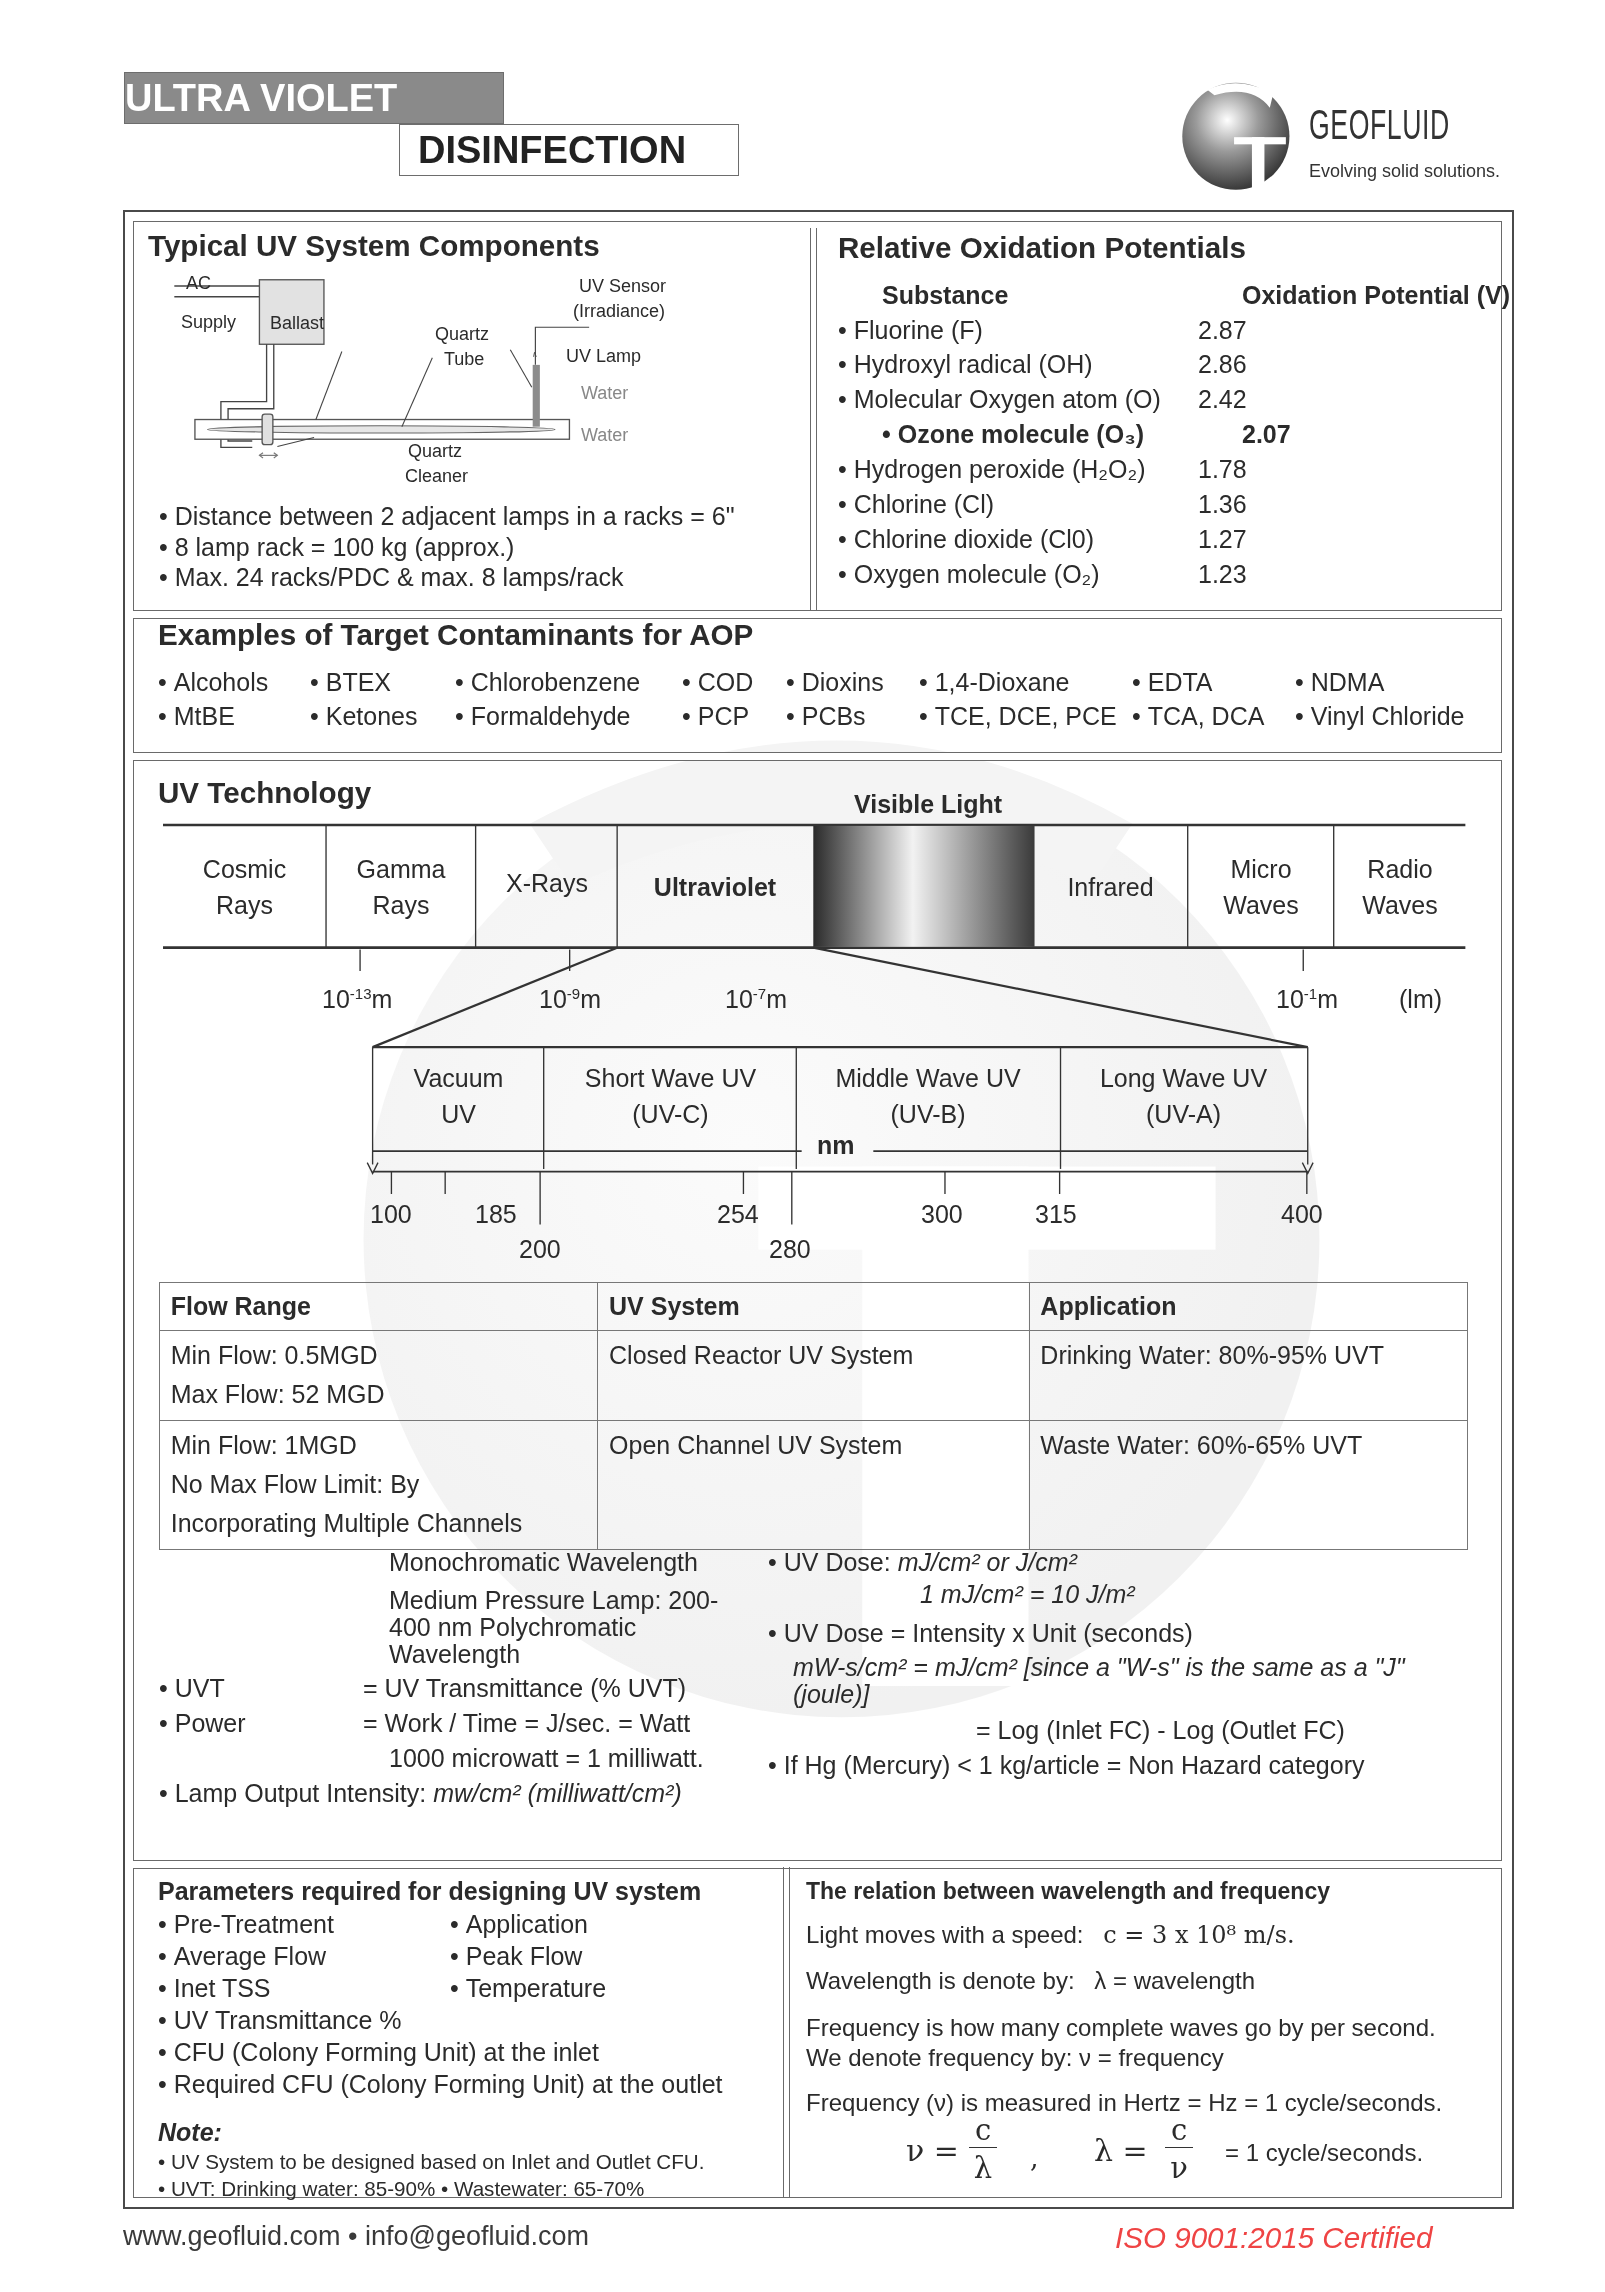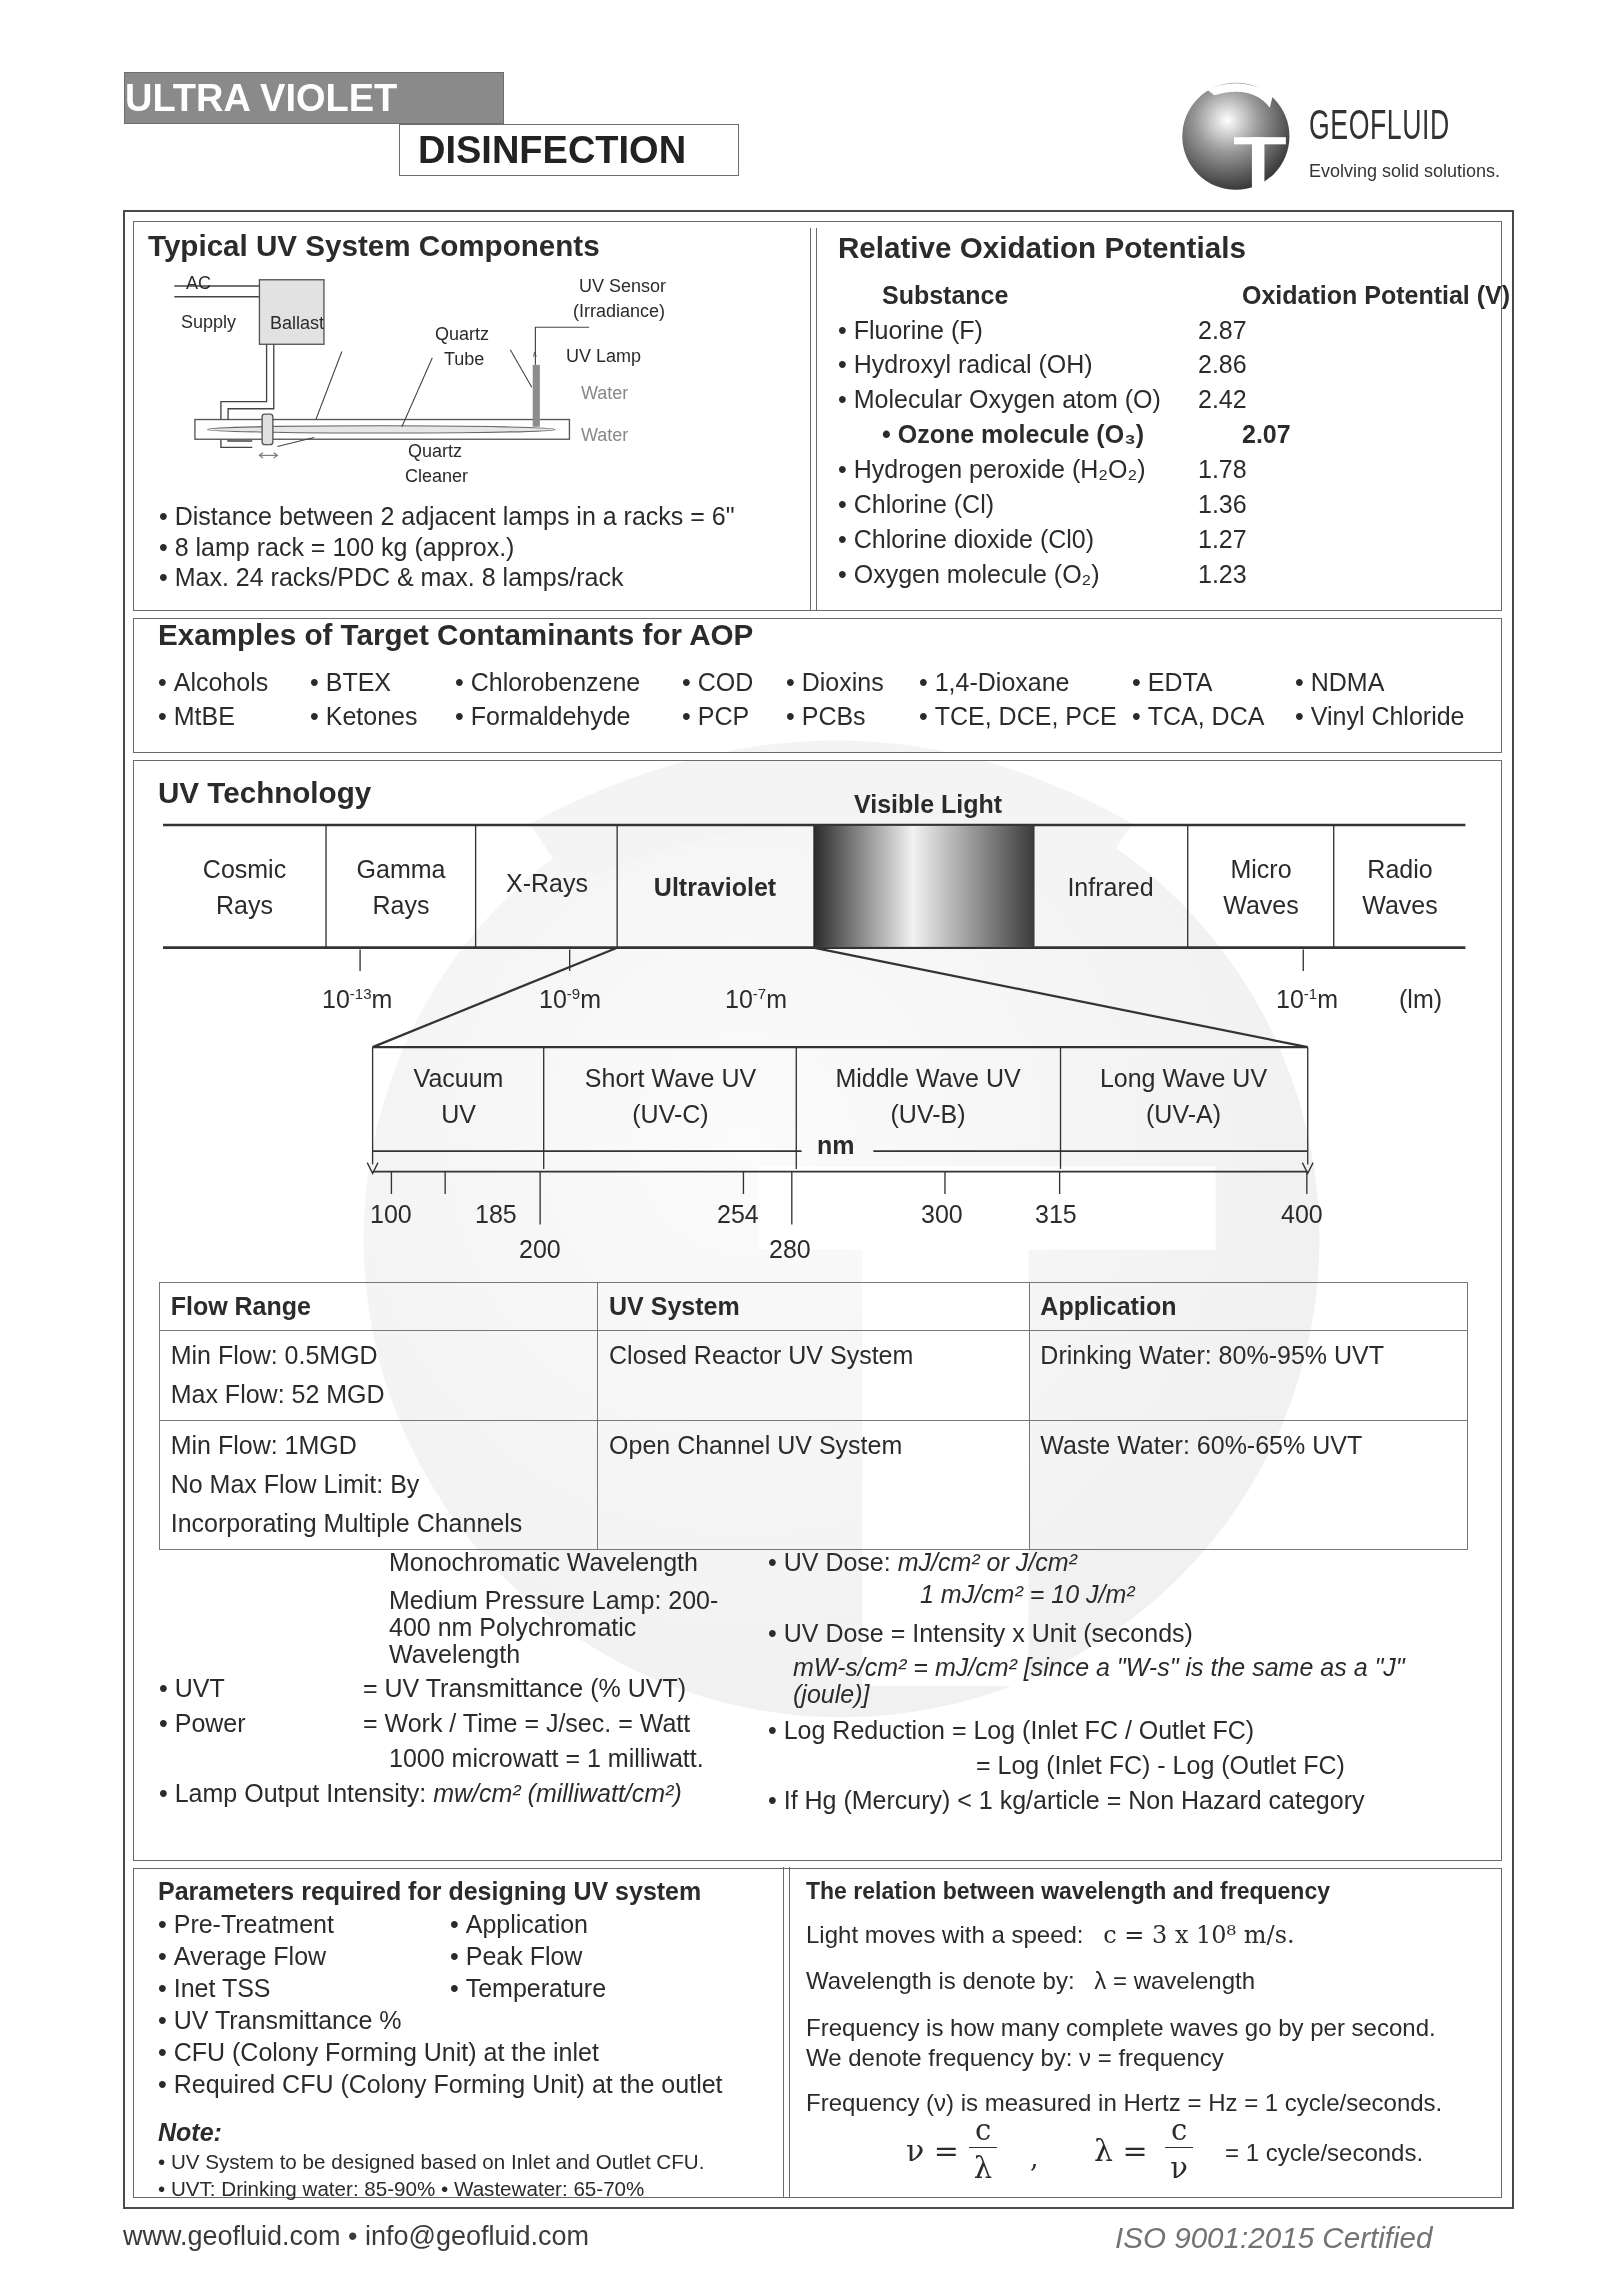--- a/index.html
+++ b/index.html
@@ -389,21 +389,20 @@
   <div style="white-space:nowrap;">
     <span class="bullet">Lamp Output Intensity: </span><span class="it">mw/cm² (milliwatt/cm²)</span>
   </div>
 </div>
 
 <div class="abs txt" style="left:768px; top:1549px; width:699px; line-height:27px;">
   <div style="height:32px;"><span class="bullet">UV Dose: </span><span class="it">mJ/cm² or J/cm²</span></div>
   <div class="it" style="padding-left:152px; height:39px;">1 mJ/cm² = 10 J/m²</div>
   <div class="bullet" style="height:34px;">UV Dose = Intensity x Unit (seconds)</div>
   <div class="it" style="padding-left:25px; height:63px;">mW-s/cm² = mJ/cm² [since a "W-s" is the same as a "J" (joule)]</div>
-  <div class="bullet" style="height:35px;">Log Reduction = Log (Inlet FC / Outlet FC)</div>
   <div style="padding-left:208px; height:35px;">= Log (Inlet FC) - Log (Outlet FC)</div>
   <div class="bullet">If Hg (Mercury) &lt; 1 kg/article = Non Hazard category</div>
 </div>
 
 <div class="abs h3" style="left:158px; top:1877px;">Parameters required for designing UV system</div>
 <div class="abs txt" style="left:158px; top:1908px; line-height:32px;">
   <div style="position:relative; height:32px;"><span class="bullet">Pre-Treatment</span><span class="bullet" style="position:absolute; left:292px; white-space:nowrap;">Application</span></div>
   <div style="position:relative; height:32px;"><span class="bullet">Average Flow</span><span class="bullet" style="position:absolute; left:292px; white-space:nowrap;">Peak Flow</span></div>
   <div style="position:relative; height:32px;"><span class="bullet">Inet TSS</span><span class="bullet" style="position:absolute; left:292px; white-space:nowrap;">Temperature</span></div>
   <div class="bullet">UV Transmittance %</div>
@@ -434,14 +433,14 @@
 <div class="abs formula" style="left:1030px; top:2142px; font-size:27px;">,</div>
 <div class="abs formula" style="left:1094px; top:2133px; font-size:30px;">λ =</div>
 <div class="abs" style="left:1161px; top:2115px; width:36px; text-align:center;">
   <div class="formula" style="font-size:29px; line-height:30px;">c</div>
   <div style="border-top:1.8px solid #333; margin:1.8px 3.6px;"></div>
   <div class="formula" style="font-size:29px; line-height:36px;">ν</div>
 </div>
 <div class="abs txt" style="left:1225px; top:2135px; font-size:24px;">= 1 cycle/seconds.</div>
 
 <div class="abs" style="left:123px; top:2221px; font-family:'Liberation Sans',sans-serif; font-size:27px; color:#3a3a3a;">www.geofluid.com • info@geofluid.com</div>
-<div class="abs" style="left:1115px; top:2221px; font-family:'Liberation Sans',sans-serif; font-size:29.6px; font-style:italic; color:#737373;">ISO 9001:2015 Certified</div>
+<div class="abs" style="left:1115px; top:2221px; font-family:'Liberation Sans',sans-serif; font-size:29.6px; font-style:italic; color:#ef4444;">ISO 9001:2015 Certified</div>
 
 
 </body></html>

